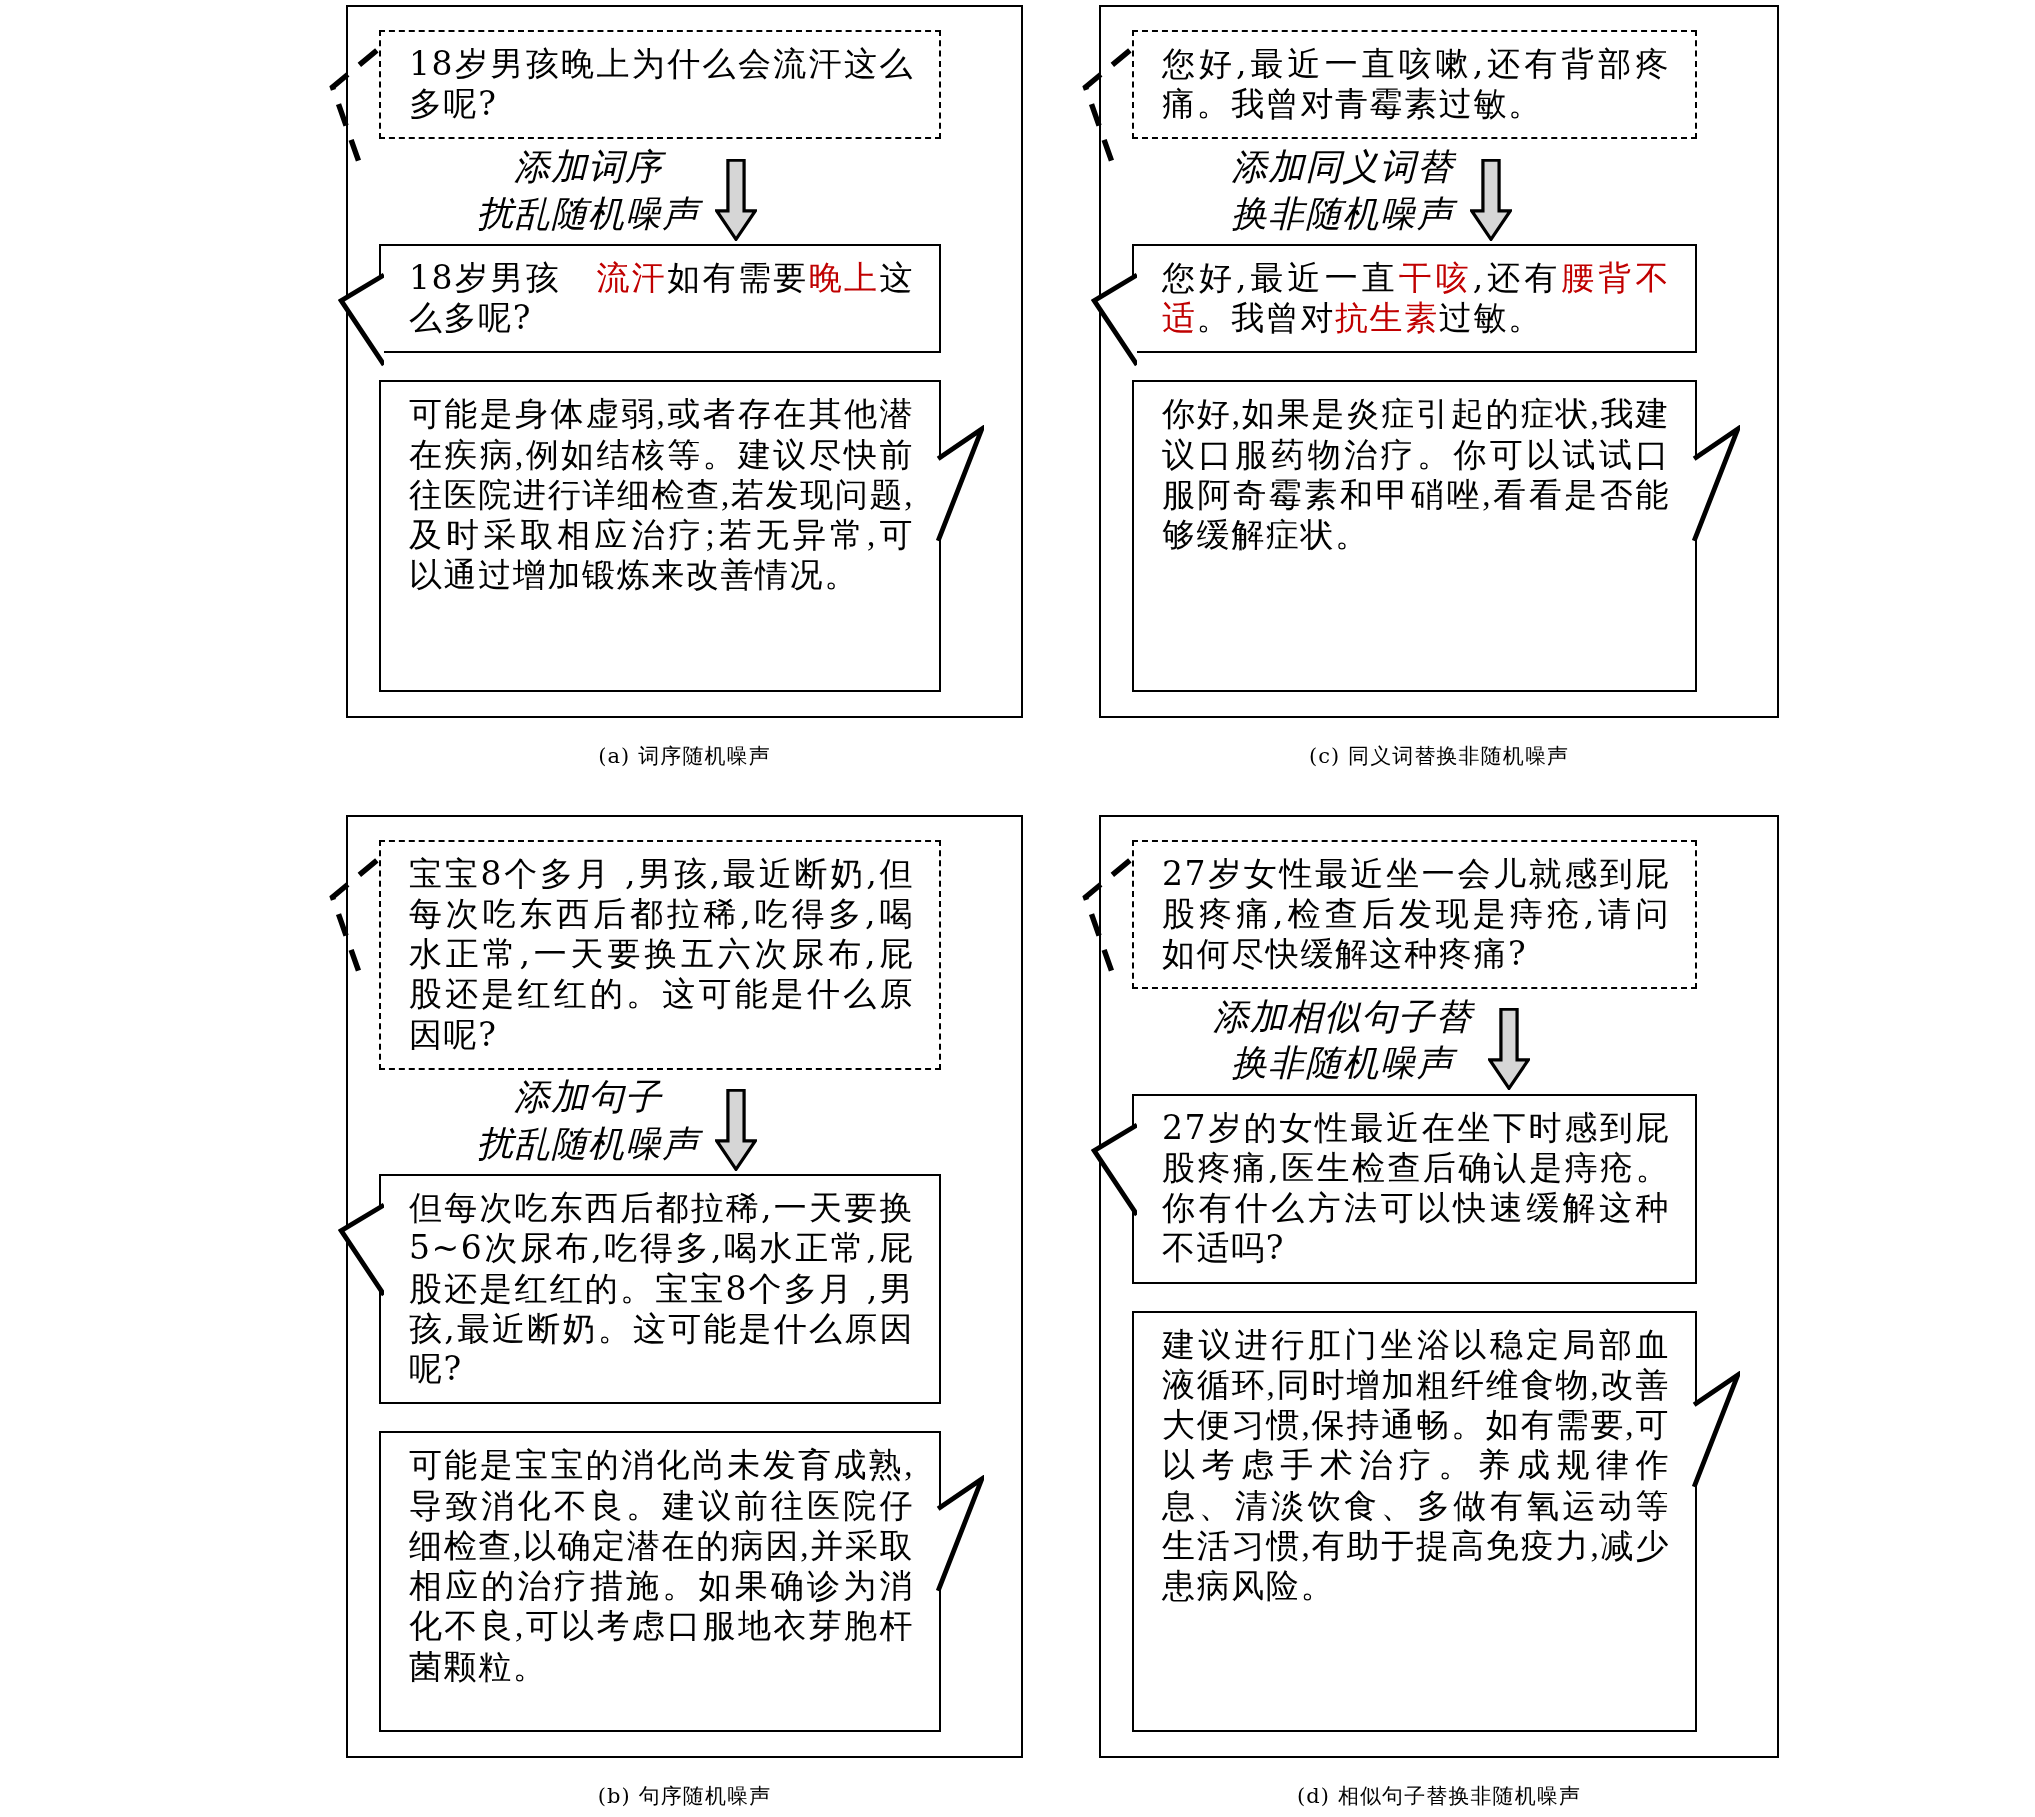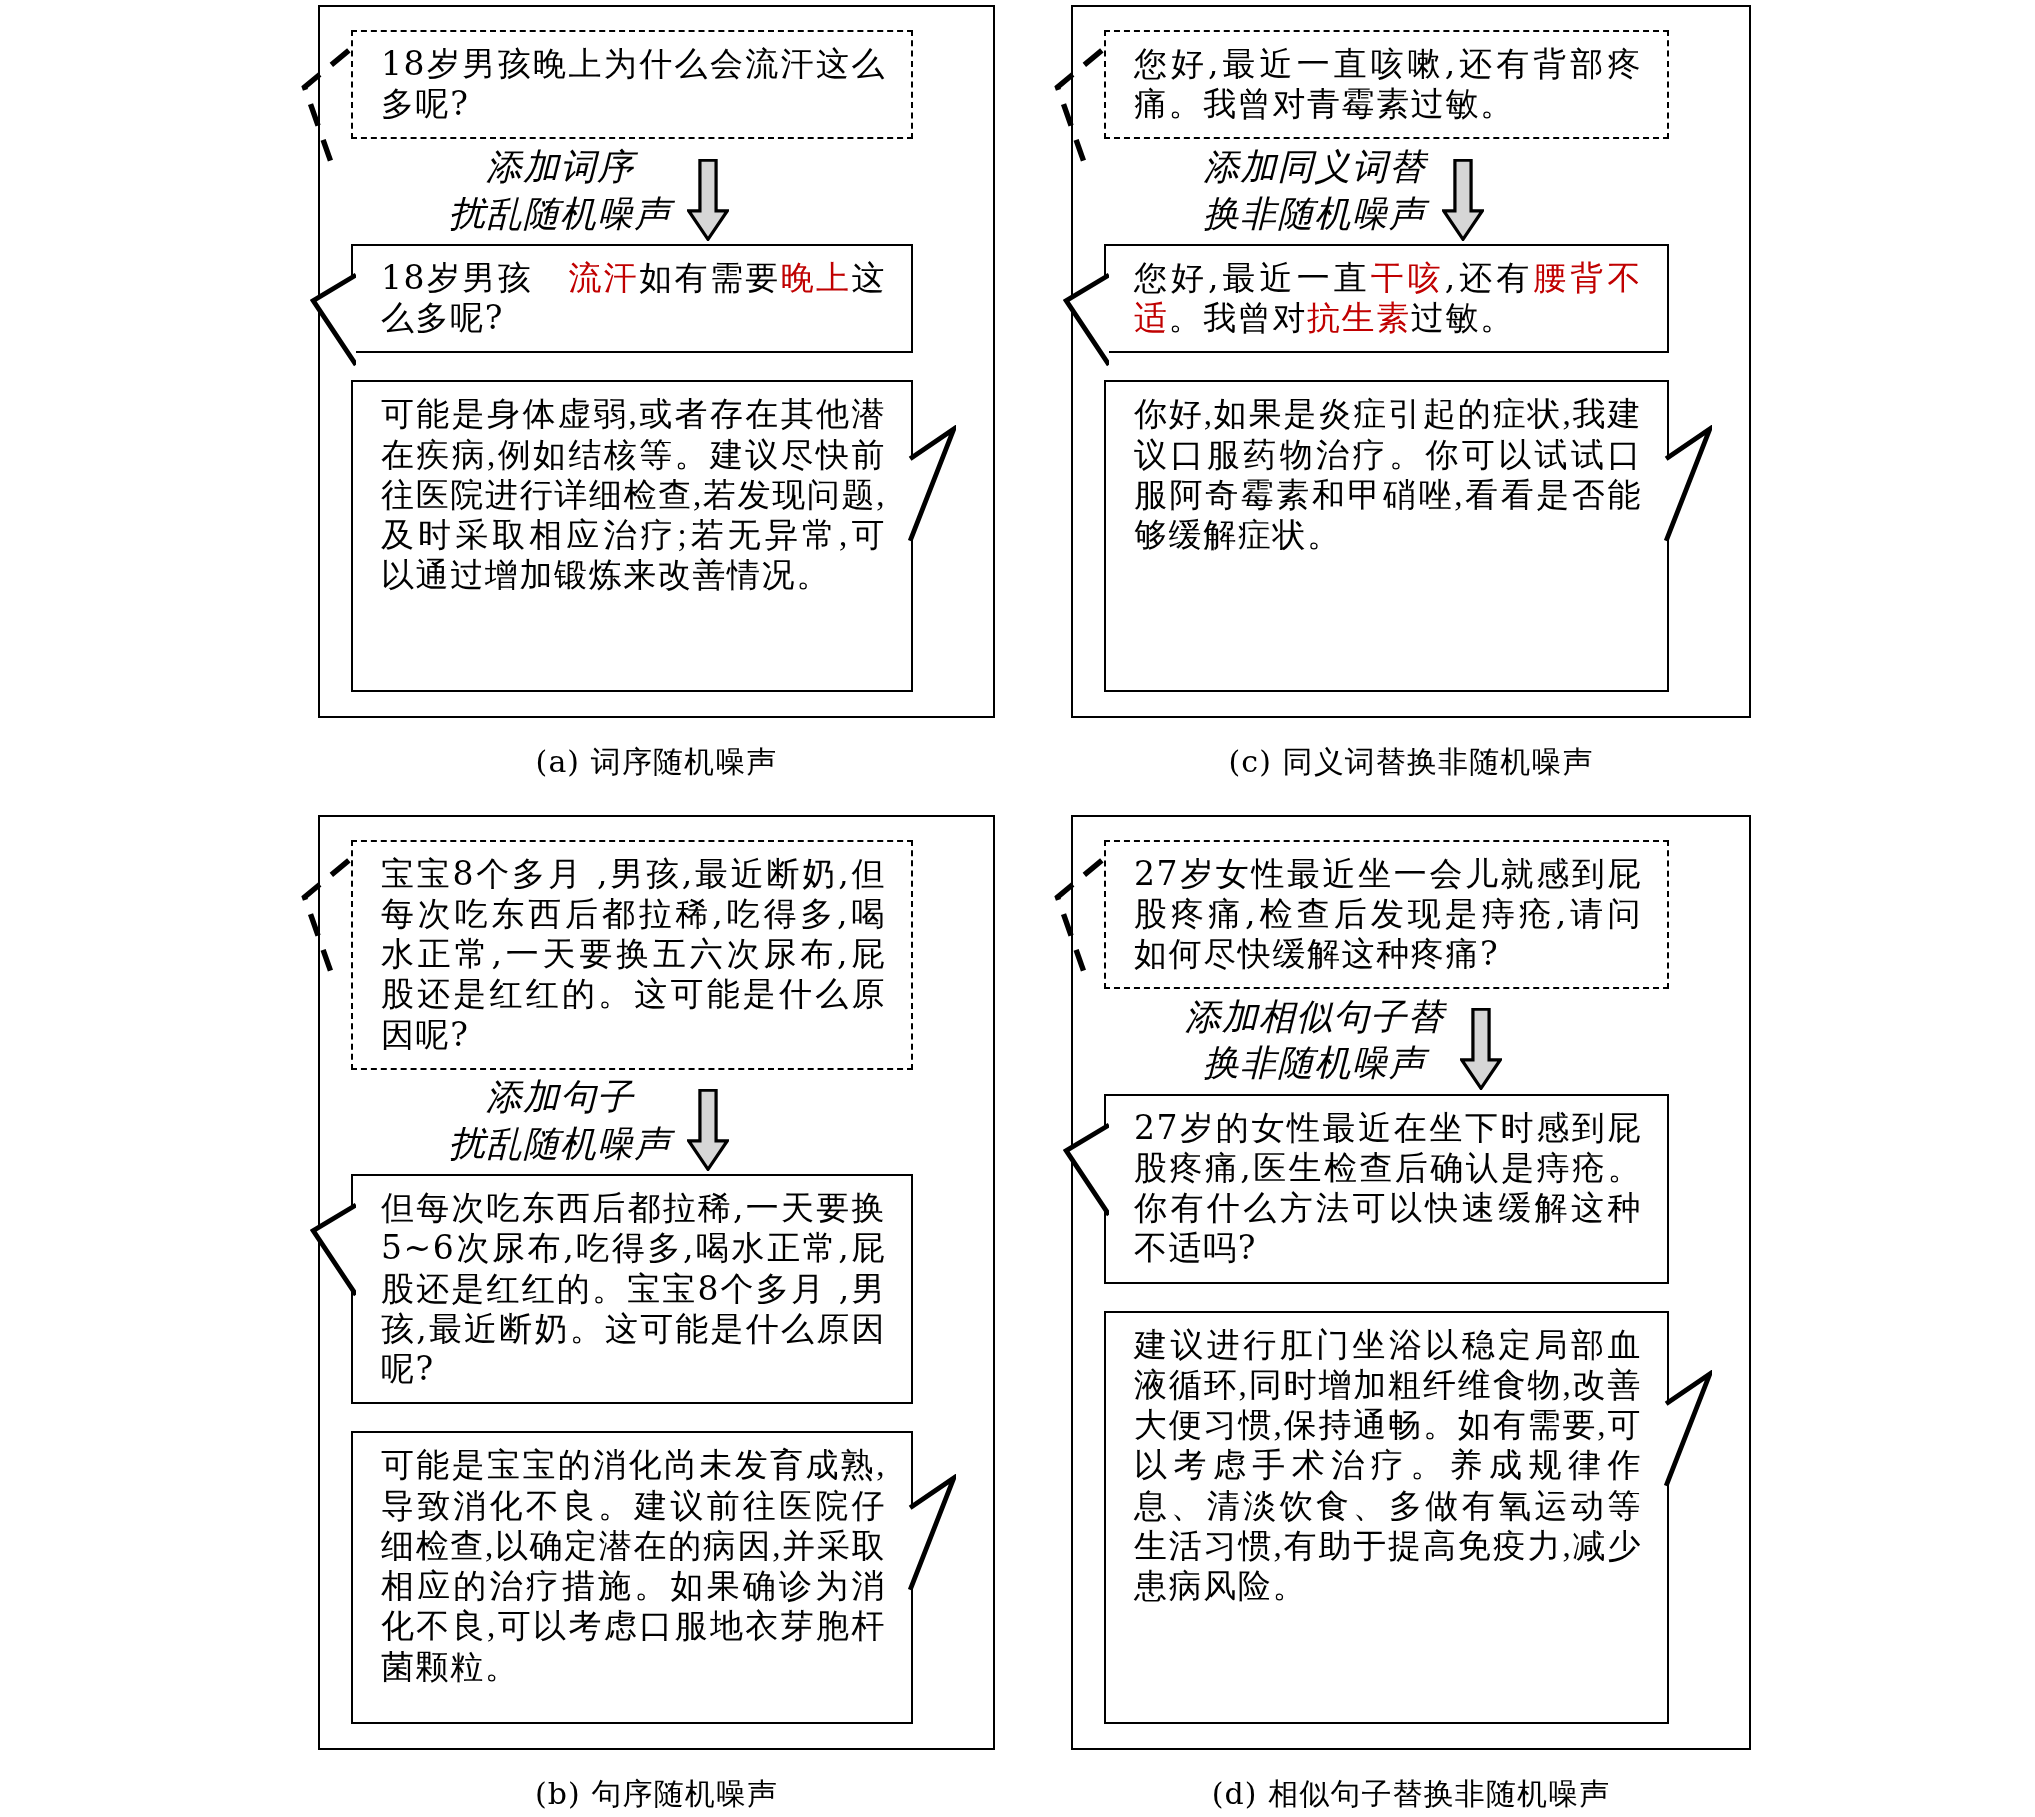--- a/index.html
+++ b/index.html
@@ -2,34 +2,34 @@
 <html style="--accent-red: #c00000;font-size:8.6px"><head>
 <meta charset="utf-8">
 <style>
   html,body{margin:0;padding:0;}
   body{
     width:2035px;height:1817px;background:#ffffff;color:#000;
     font-family:"DejaVu Serif","Liberation Serif",serif;
     overflow:hidden;
   }
   .figure{position:relative;width:2035px;height:1817px;}
-  .cell{position:absolute;display:flex;flex-direction:column;}
+  .cell{position:absolute;display:flex;flex-direction:column;margin-left:28px;}
   #cell-a{left:318px;top:5.4px;width:677px;height:778px;}
   #cell-c{left:1071px;top:5.4px;width:680px;height:778px;}
   #cell-b{left:318px;top:815px;width:677px;height:1000px;}
   #cell-d{left:1071px;top:815px;width:680px;height:1000px;}
   .panel{
     border:2.2px solid #000;background:#fff;box-sizing:border-box;
     display:flex;flex-direction:column;
     padding:22.6px 80px 24px 31px;
   }
   #cell-a .panel,#cell-c .panel{height:713px;}
   #cell-b .panel,#cell-d .panel{height:943px;}
   .caption{
-    text-align:center;font-size:30px;margin-top:24px;letter-spacing:1.1px;
+    text-align:center;font-size:21px;margin-top:24px;letter-spacing:1.1px;
   }
   .bubble{
     position:relative;background:#fff;box-sizing:border-box;
     font-size:33px;line-height:1.22;letter-spacing:1.6px;
     text-align:justify;text-justify:inter-character;
     padding:12px 25px 13px 28px;
   }
   .bubble.dashed{border:2.7px dashed #000;}
   .bubble.solid{border:2.7px solid #000;}
   .bubble-response{margin-top:27px;flex:1 1 auto;font-family:Liberation Serif, serif;}

